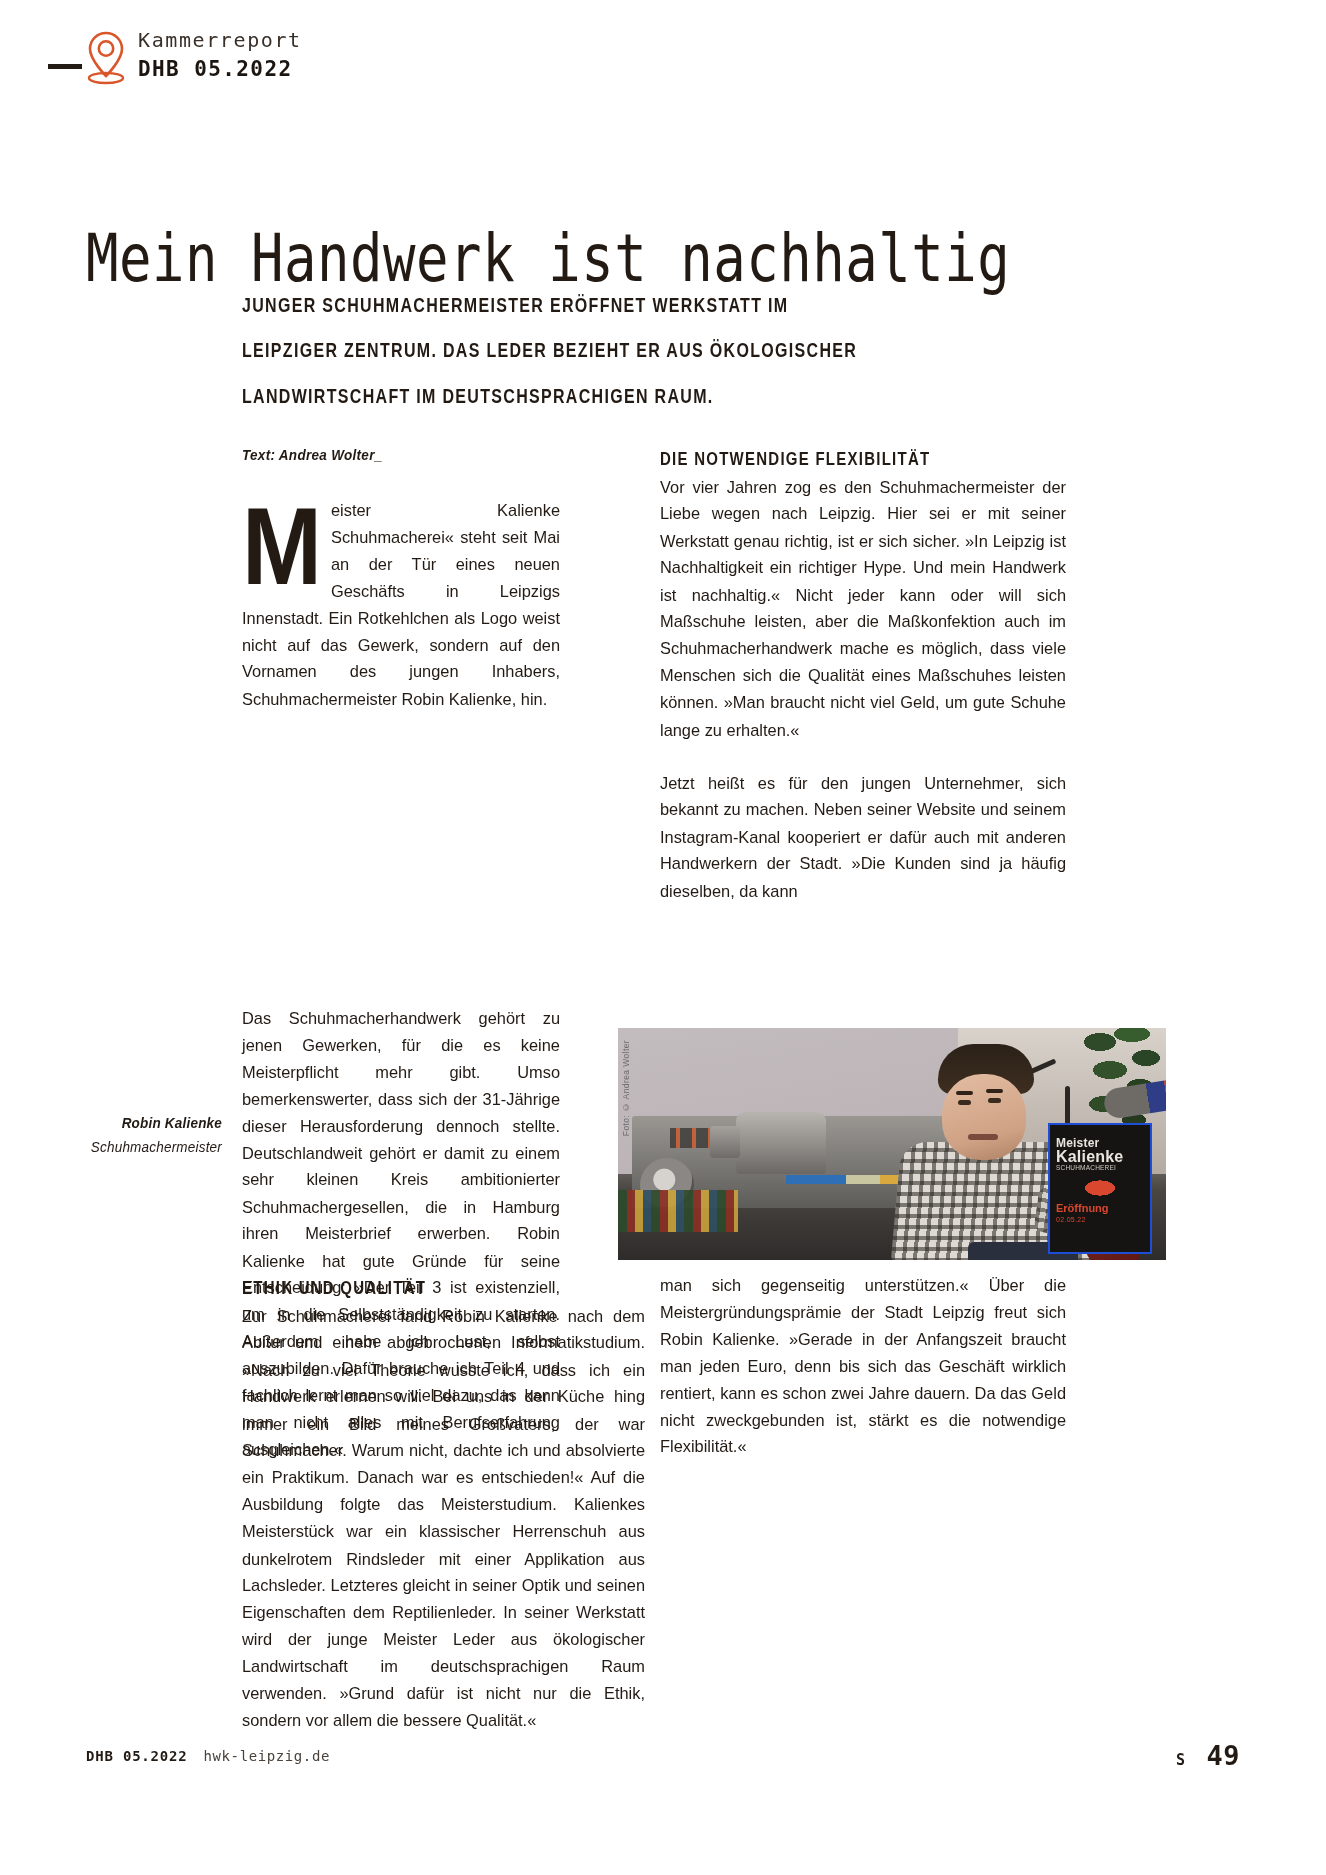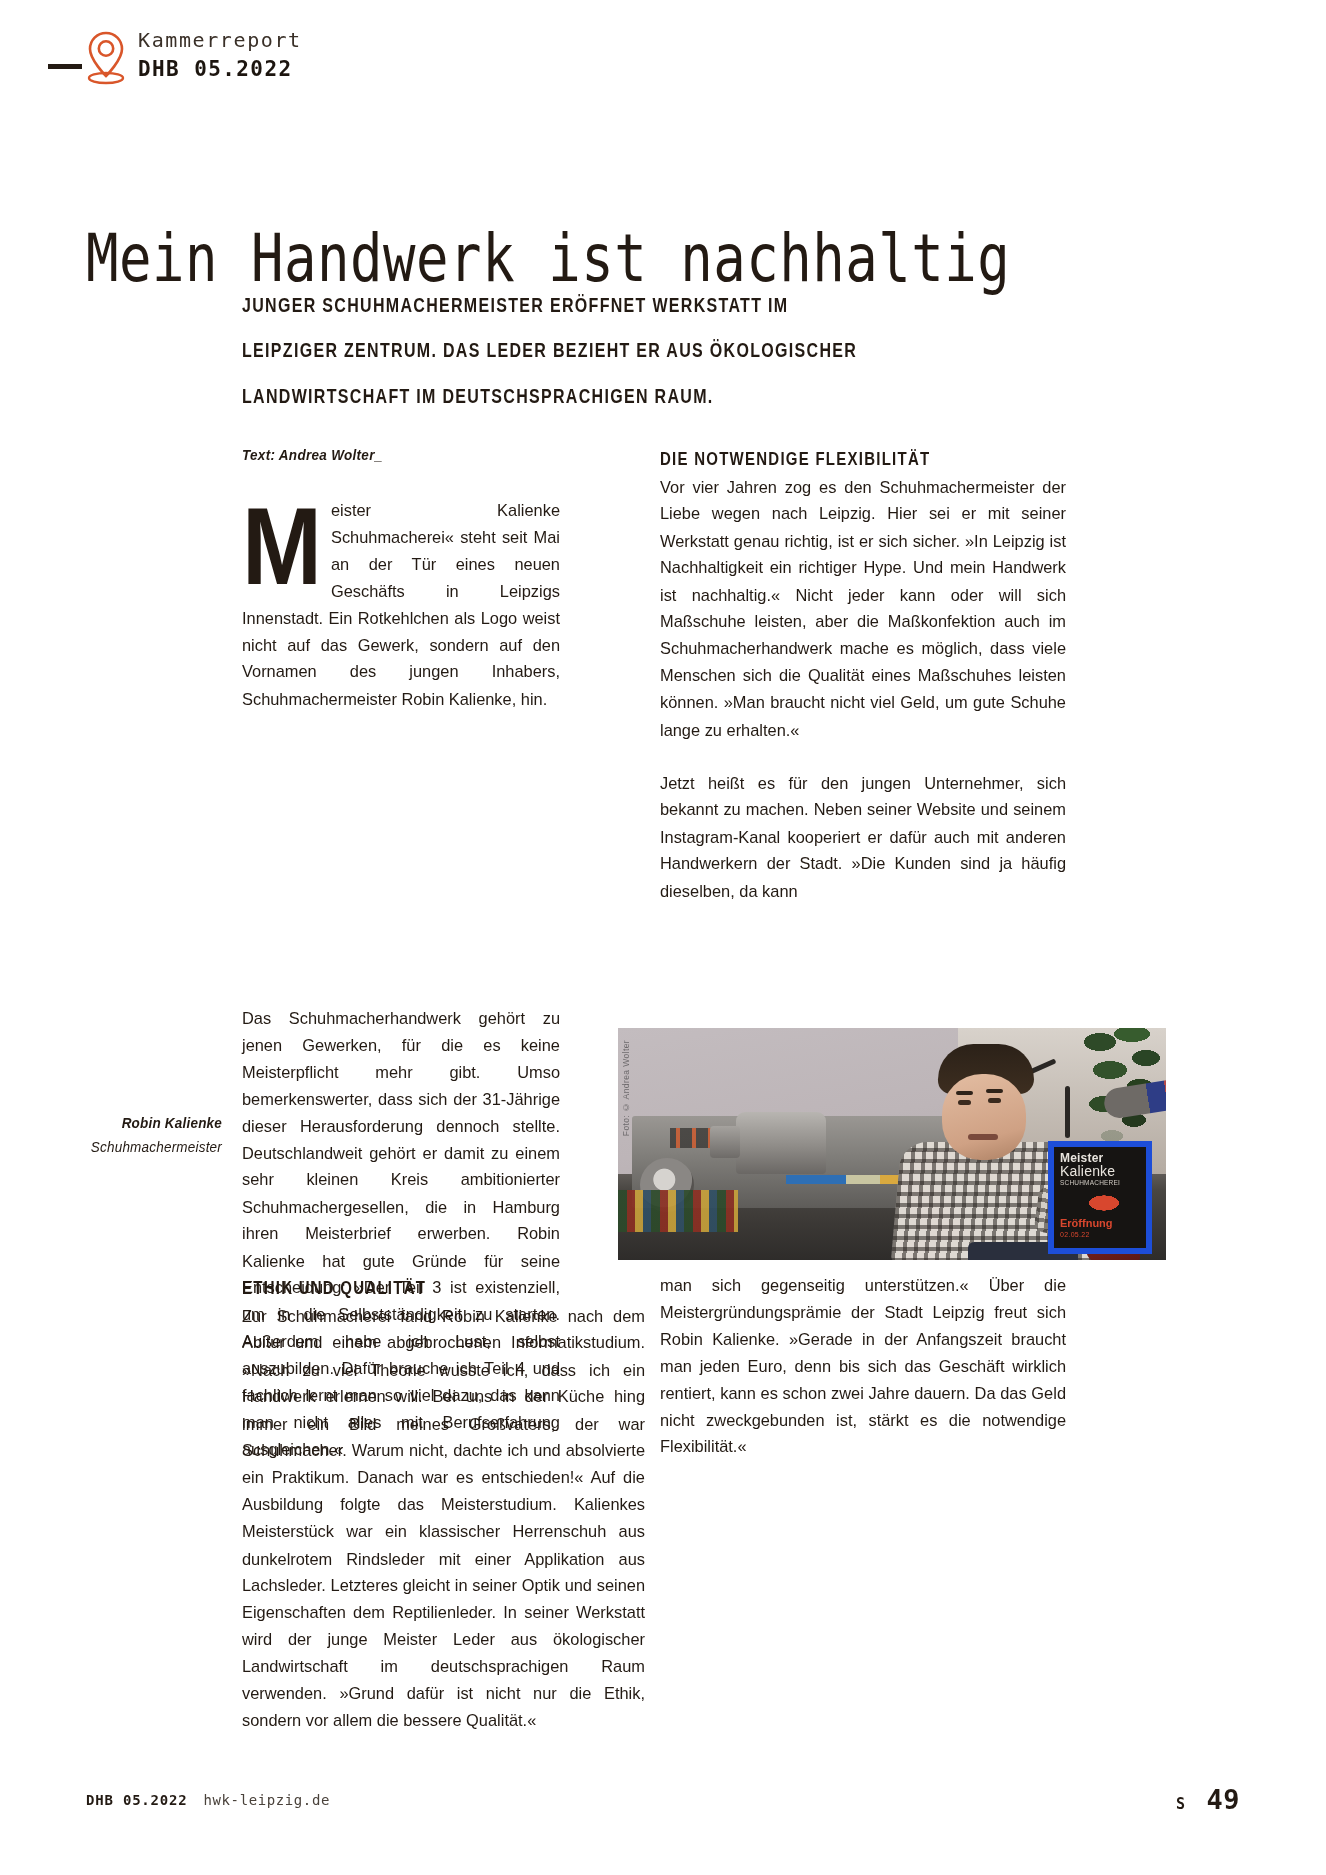--- a/index.html
+++ b/index.html
@@ -325,30 +325,30 @@
     border-radius: 22px 10px 8px 18px;
   }
   .ph-pants { position:absolute; left:92px; top:200px; width:110px; height:32px; background:#2a2f3d; border-radius:6px;}
   .ph-snake {
     position:absolute; left:228px; top:42px; width:80px; height:30px;
     background: linear-gradient(90deg,#6e6a66 0 55%, #2e3d86 55% 78%, #b34a4a 78% 100%);
     border-radius: 16px;
     transform: rotate(-9deg);
   }
   .ph-sign {
-    position:absolute; right: 14px; bottom: 6px; width: 104px; height: 113px;
+    position:absolute; right: 14px; bottom: 6px; width: 104px; height: 131px;
     background: #161412;
-    border: 6px solid #1d4ed8;
+    border: 2px solid #1d4ed8;
     color: #e9e5de;
-    padding: 5px 6px;
+    padding: 12px 6px;
     box-sizing: border-box;
     font-family: "Liberation Sans", sans-serif;
   }
   .sign-l1 { font-size: 12px; font-weight: bold; line-height: 13px; letter-spacing:.2px;}
-  .sign-l2 { font-size: 14px; font-weight: normal; line-height: 13px; letter-spacing:.2px;}
+  .sign-l2 { font-size: 16px; font-weight: bold; line-height: 13px; letter-spacing:.2px;}
   .sign-l3 { font-size: 6.5px; color:#cfcac2; line-height:10px; letter-spacing:.2px;}
   .sign-bird {
     width: 40px; height: 20px; margin: 5px 0 4px 24px;
     background: radial-gradient(ellipse 20px 10px at 50% 50%, #d8472e 0 75%, transparent 76%);
     border-radius: 50%;
   }
   .sign-l4 { font-size: 11px; font-weight: bold; color:#d8472e; line-height:13px;}
   .sign-l5 { font-size: 7px; color:#d8472e; line-height:10px; letter-spacing:.3px;}
   .ph-lamp {
     position:absolute; right:108px; top: 42px; width:58px; height:5px;
@@ -356,21 +356,21 @@
   }
   .ph-lamp2 {
     position:absolute; right:96px; top: 58px; width:5px; height:52px;
     background:#2a2724; border-radius:3px;
   }
 
   
   .footer {
     position: absolute;
     left: 0;
-    top: 1792px;
+    top: 1748px;
     width: 1326px;
     height: 50px;
   }
   .foot-left {
     position: absolute;
     left: 86px;
     top: 0;
     font-family: "DejaVu Sans Mono", monospace;
     font-size: 14px;
     font-weight: bold;

